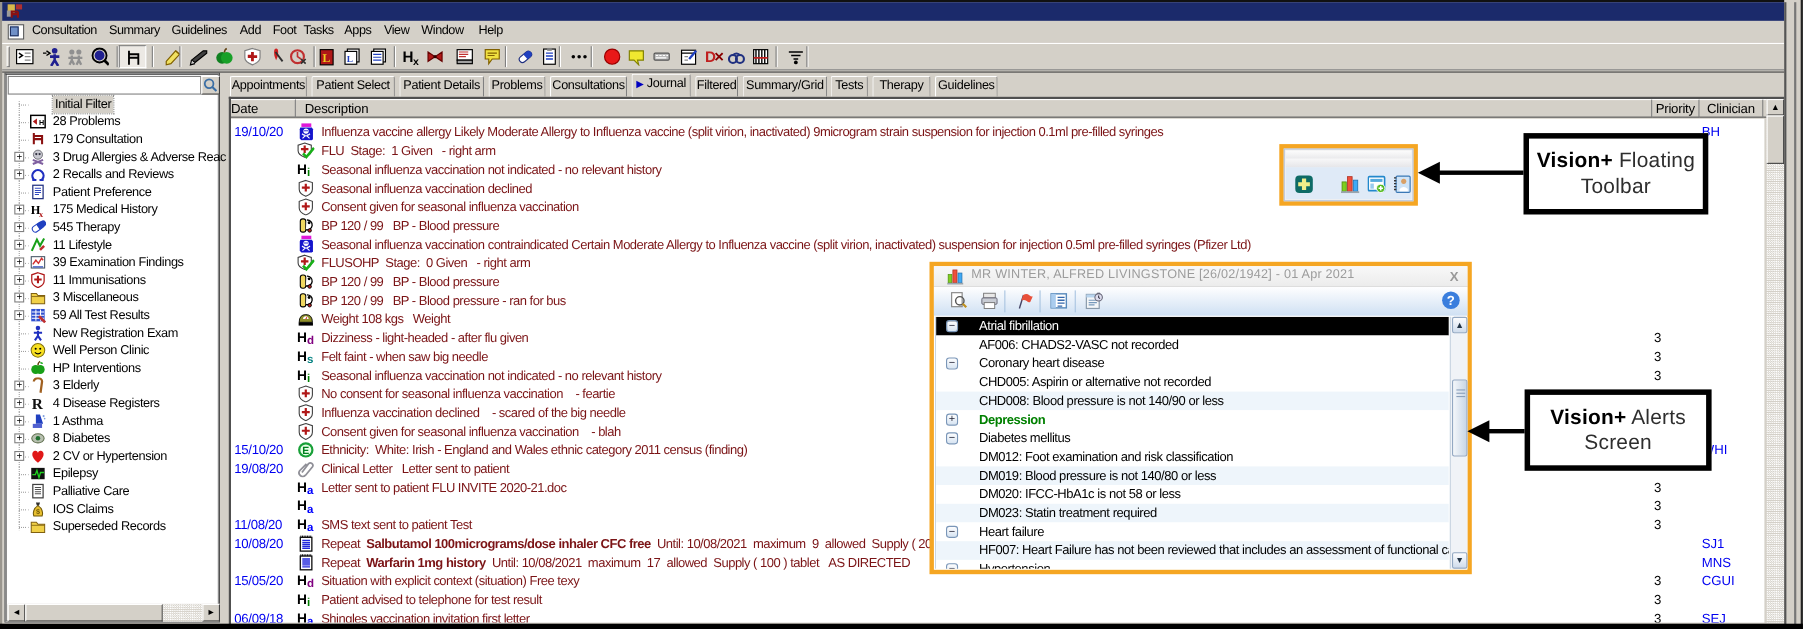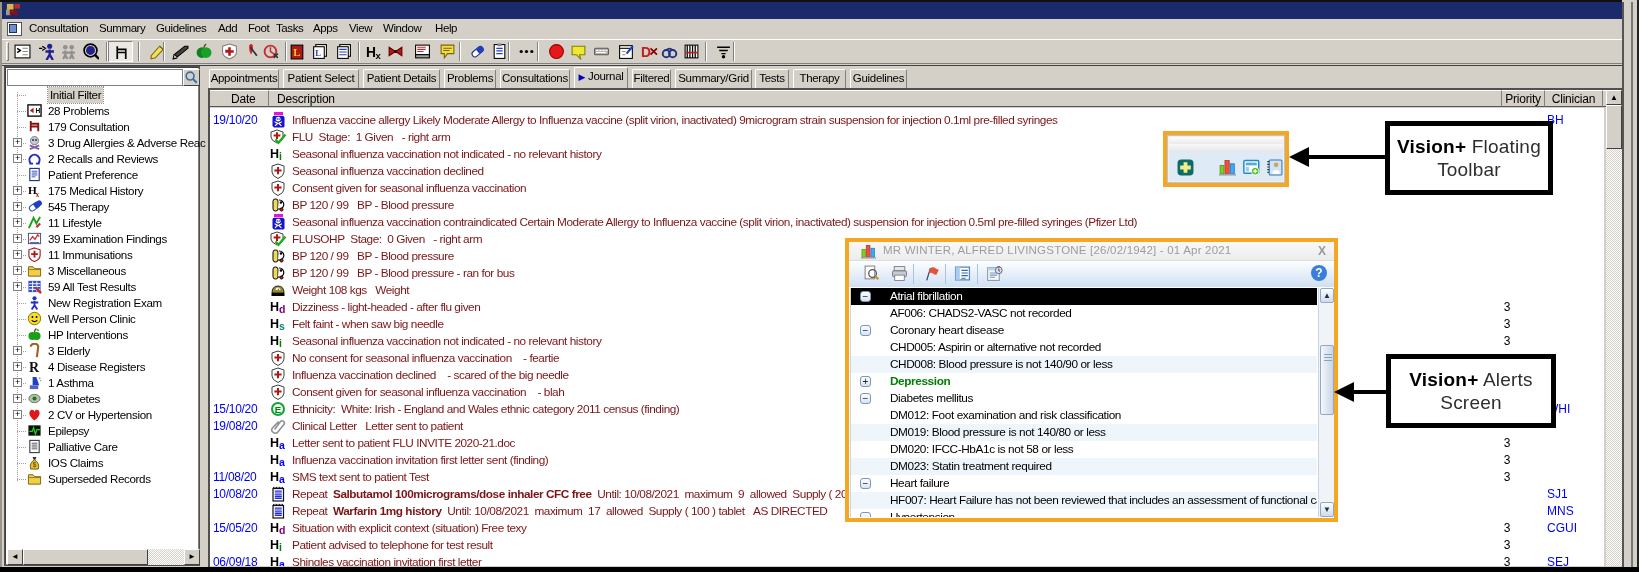--- a/index.html
+++ b/index.html
@@ -653,21 +653,21 @@
       <span class="tab" style="left:294px;width:70px">Consultations</span>
       <span class="tab act" style="left:368px;width:54px"><span style="color:#0000c0;font-size:9px">▶</span> Journal</span>
       <span class="tab" style="left:426px;width:39px">Filtered</span>
       <span class="tab" style="left:469px;width:77px">Summary/Grid</span>
       <span class="tab" style="left:549px;width:34px">Tests</span>
       <span class="tab" style="left:587px;width:53px">Therapy</span>
       <span class="tab" style="left:644px;width:57px">Guidelines</span>
     </div>
 <div id="cpanel"></div>
 <div id="chead">
-<span class="hcell" style="left:0;width:59px;padding-left:21px">Date</span>
+<span class="hcell" style="left:0;width:59px;padding-left:0">Date</span>
       <span class="hcell" style="left:59px;width:1233px;padding-left:8px">Description</span>
       <span class="hcell" style="left:1292px;width:43px;text-align:center">Priority</span>
       <span class="hcell" style="left:1335px;width:58px;text-align:center">Clinician</span>
       <span class="hcell" style="left:1393px;width:19px"></span>
 </div>
 <div id="jlist">
       <div class="jr" style="top:4px">
         <span class="jd">19/10/20</span>
         <svg class="jic" width="16" height="16">
           <use href="#poison"></use>
@@ -781,21 +781,20 @@
         </svg>
         <span class="jt">Clinical Letter&nbsp;&nbsp;&nbsp;Letter sent to patient</span>
       </div>
 <div class="jr" style="top:327px">
         <span class="jh">H<i style="color:#0000ff">a</i></span>
         <span class="jt">Letter sent to patient FLU INVITE 2020-21.doc</span>
         <span class="jp">3</span>
       </div>
 <div class="jr" style="top:344px">
         <span class="jh">H<i style="color:#0000ff">a</i></span>
-        <span class="jt">Influenza vaccination invitation first letter sent (finding)</span>
         <span class="jp">3</span>
       </div>
 <div class="jr" style="top:361px">
         <span class="jd">11/08/20</span>
         <span class="jh">H<i style="color:#0000ff">a</i></span>
         <span class="jt">SMS text sent to patient Test</span>
         <span class="jp">3</span>
       </div>
 <div class="jr" style="top:378px">
         <span class="jd">10/08/20</span>

